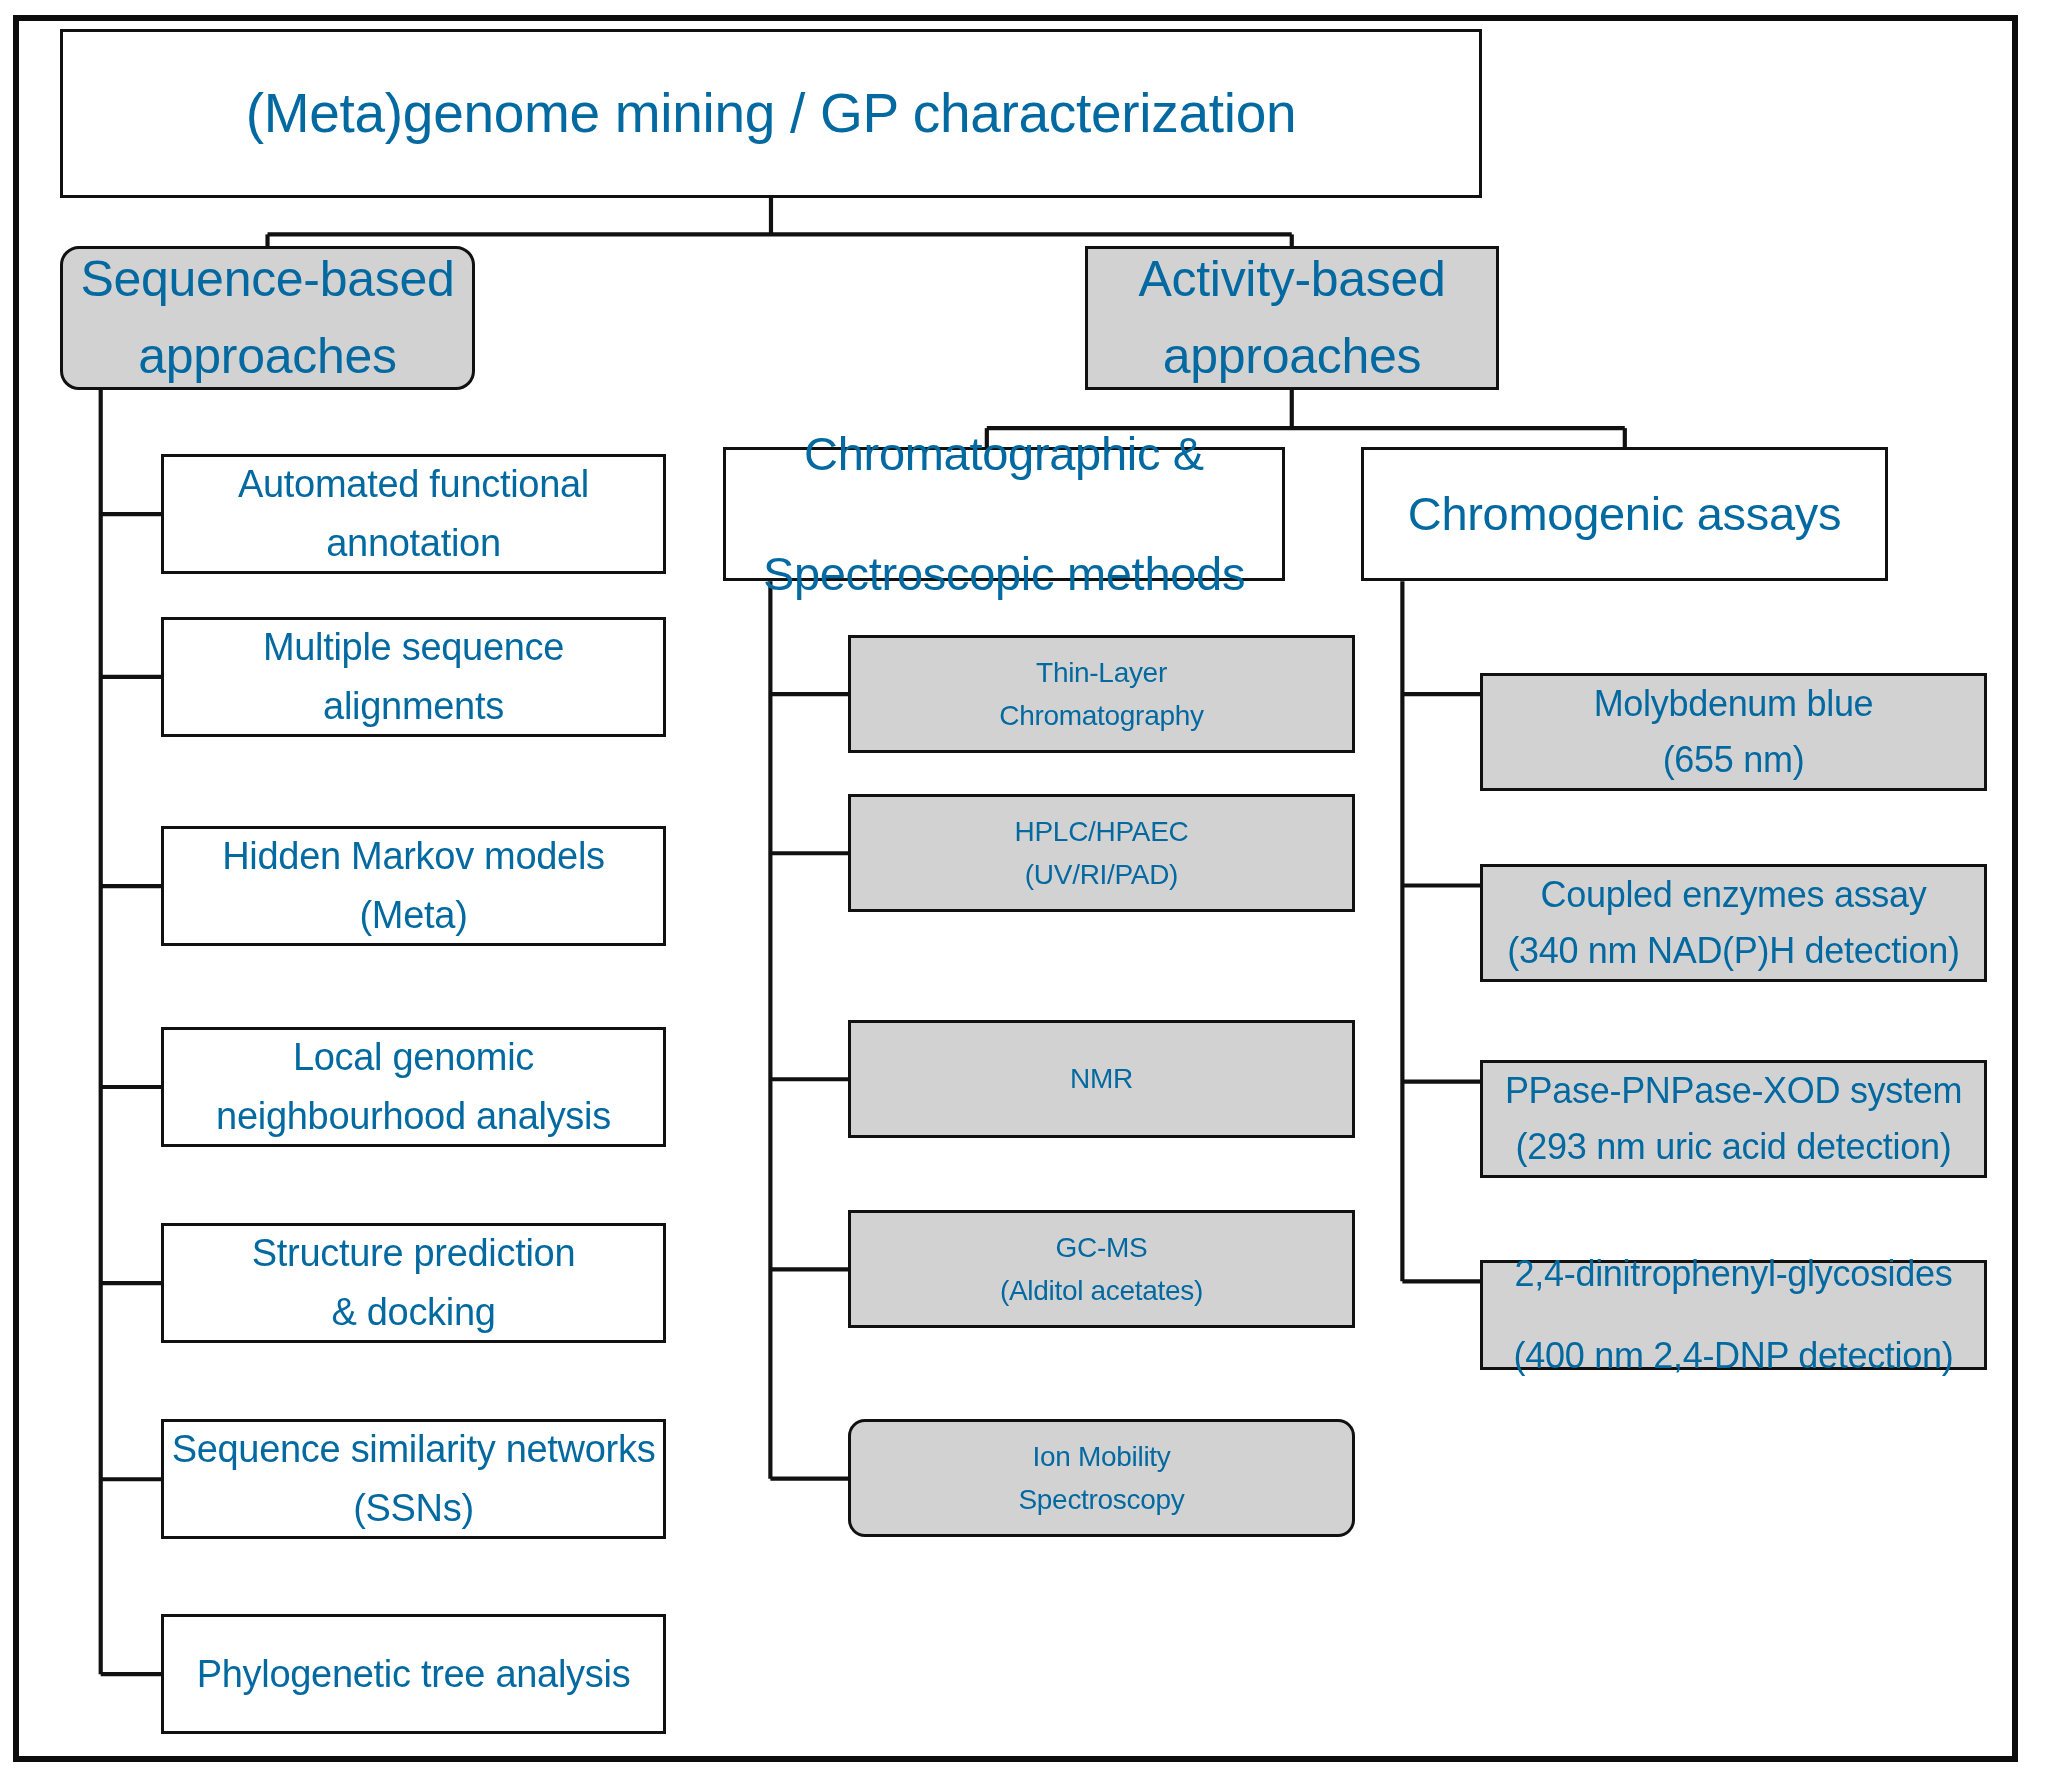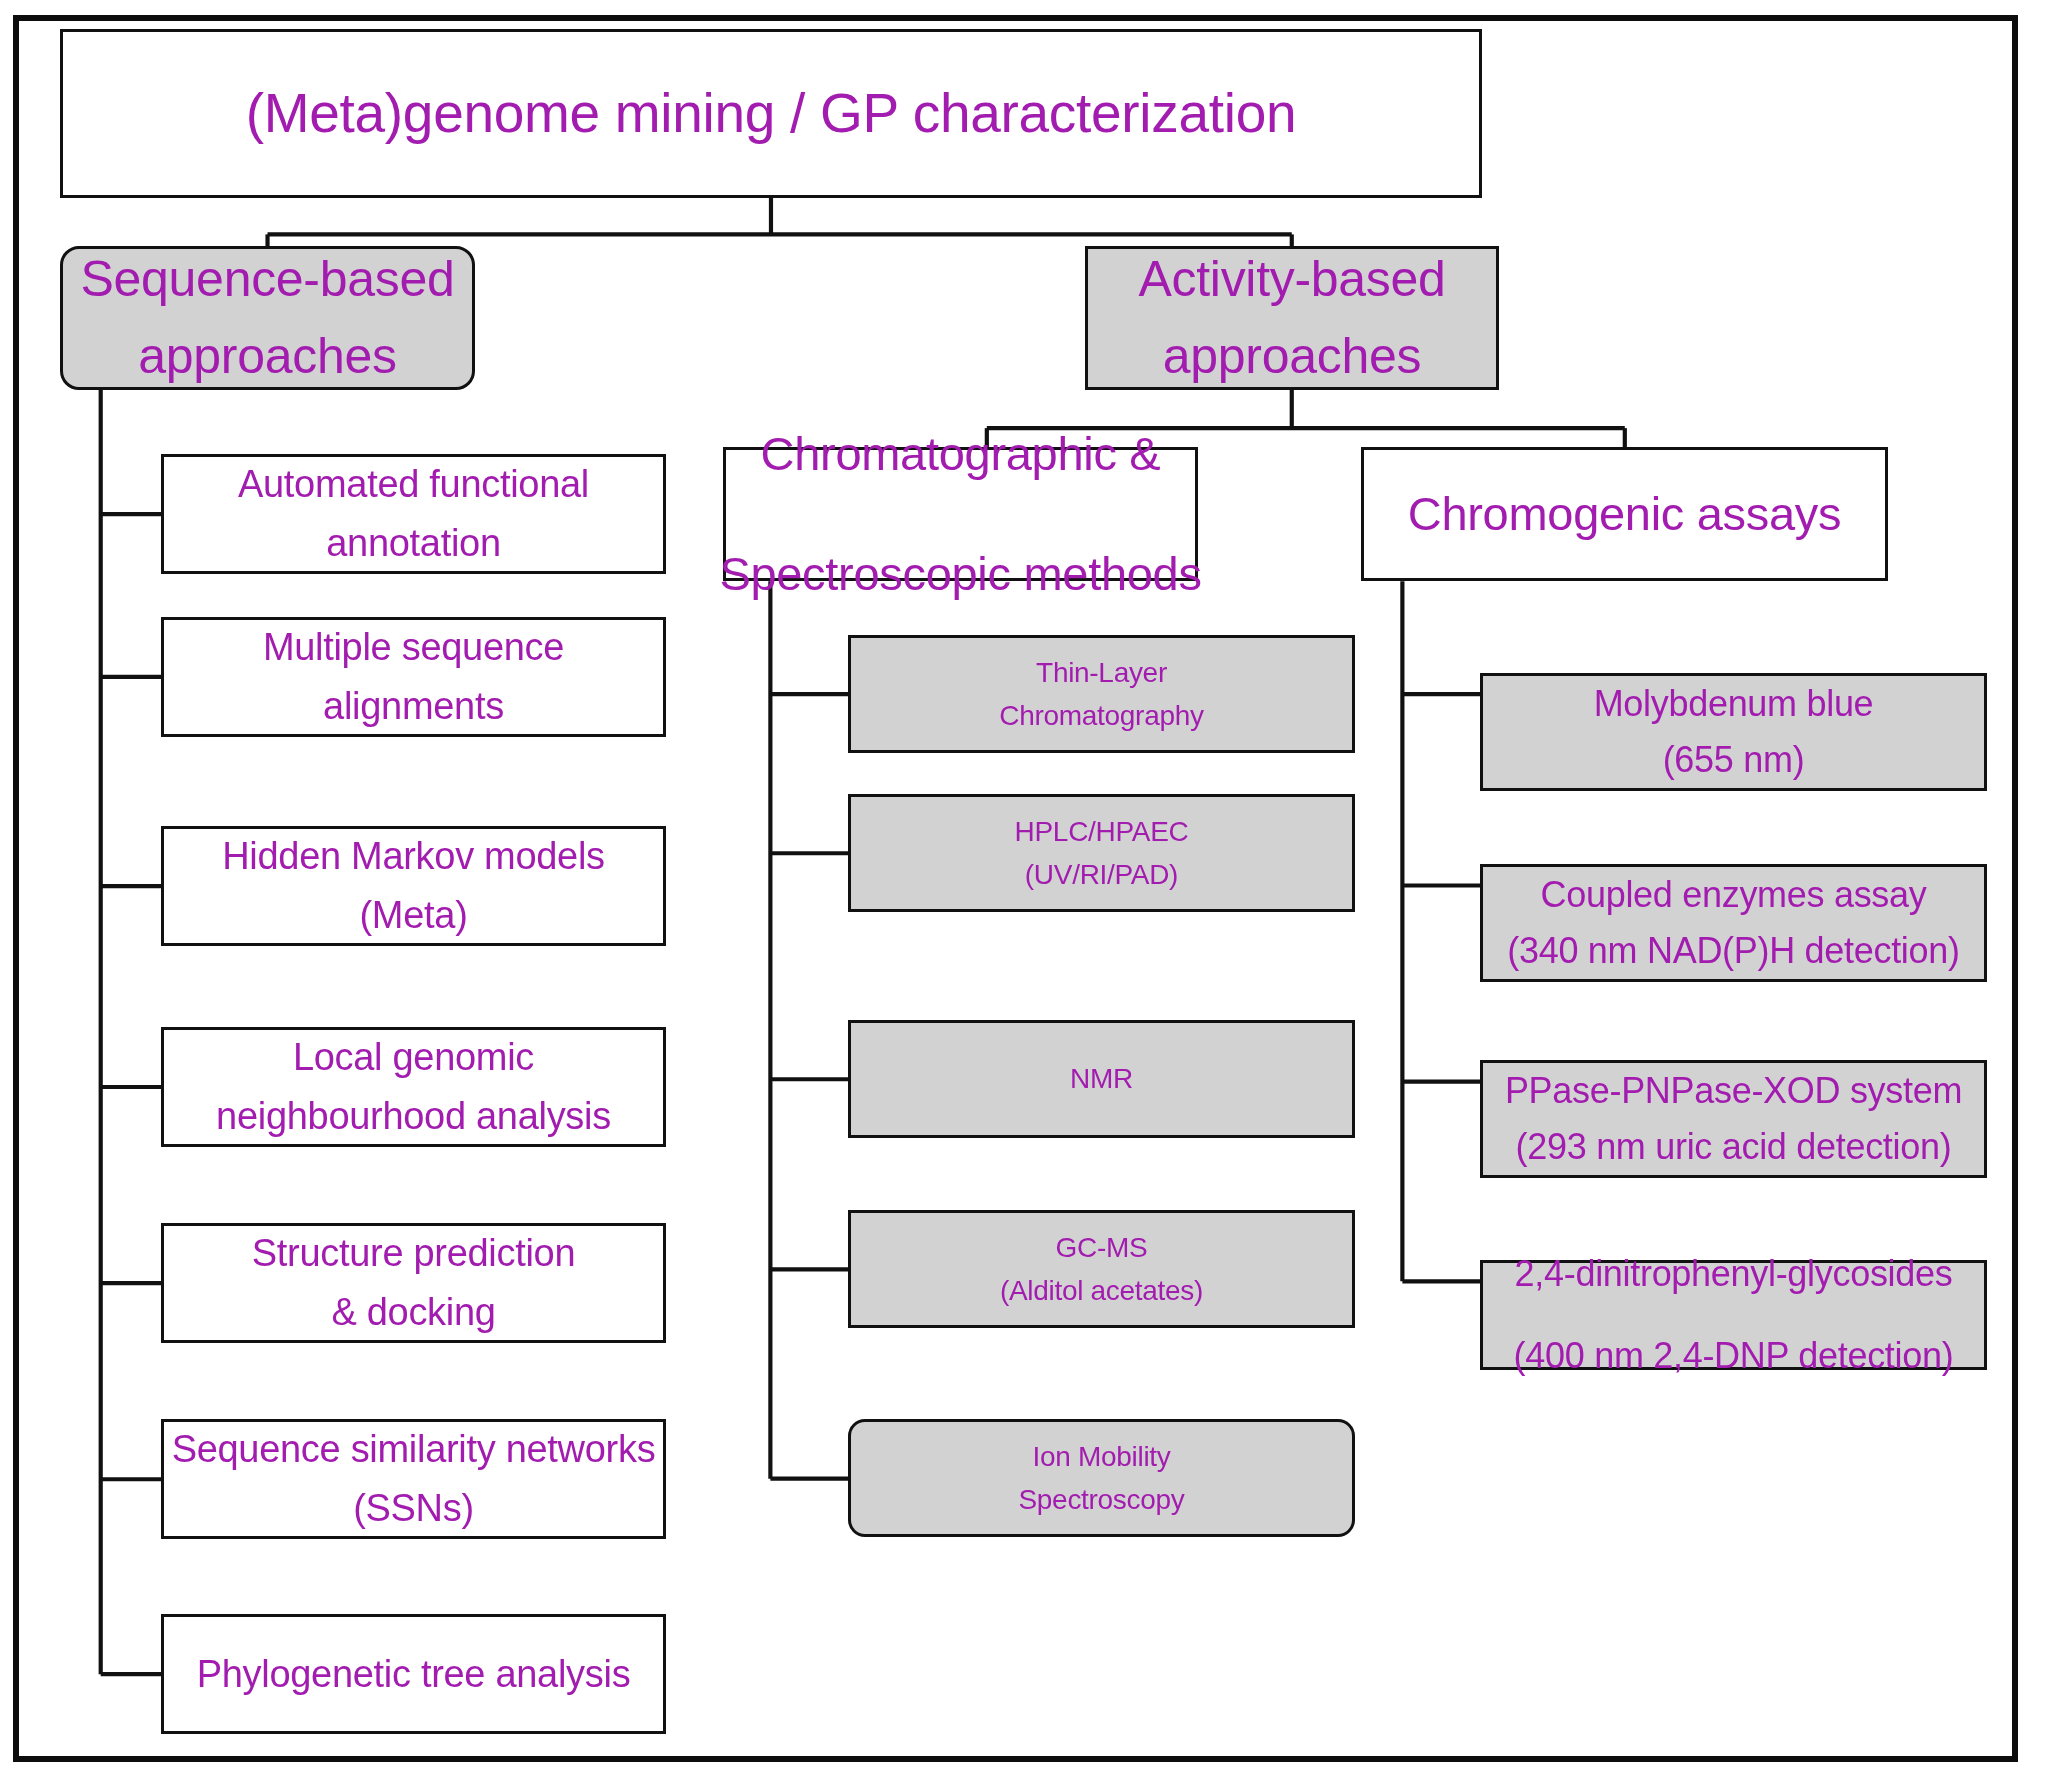--- a/index.html
+++ b/index.html
@@ -27,21 +27,21 @@
   .node{
     position:absolute;
     box-sizing:border-box;
     border:3.6px solid #111111;
     background:#ffffff;
     display:flex;
     flex-direction:column;
     align-items:center;
     justify-content:center;
     text-align:center;
-    color:#a21caf;
+    color:#0369a1;
     font-family:"Liberation Sans", sans-serif;
     line-height:1.55;
     letter-spacing:-0.3px;
   }
   .node.shaded{ background:#d2d2d2; }
   .node .ln{ display:block; white-space:nowrap; }
 
   
   #n-root{
     left:60px; top:29px; width:1422px; height:169px;
@@ -52,21 +52,21 @@
     left:60px; top:246px; width:415px; height:144px;
     font-size:50px;
     border-radius:19px;
   }
   #n-act{
     left:1085px; top:246px; width:414px; height:144px;
     font-size:50px;
   }
   
   #n-chrom{
-    left:723px; top:447px; width:475px; height:134px;
+    left:723px; top:447px; width:562px; height:134px;
     font-size:47px;
     gap:47px;
   }
   #n-chromo{
     left:1361px; top:447px; width:527px; height:134px;
     font-size:47px;
   }
 
   
   .leaf-left{

